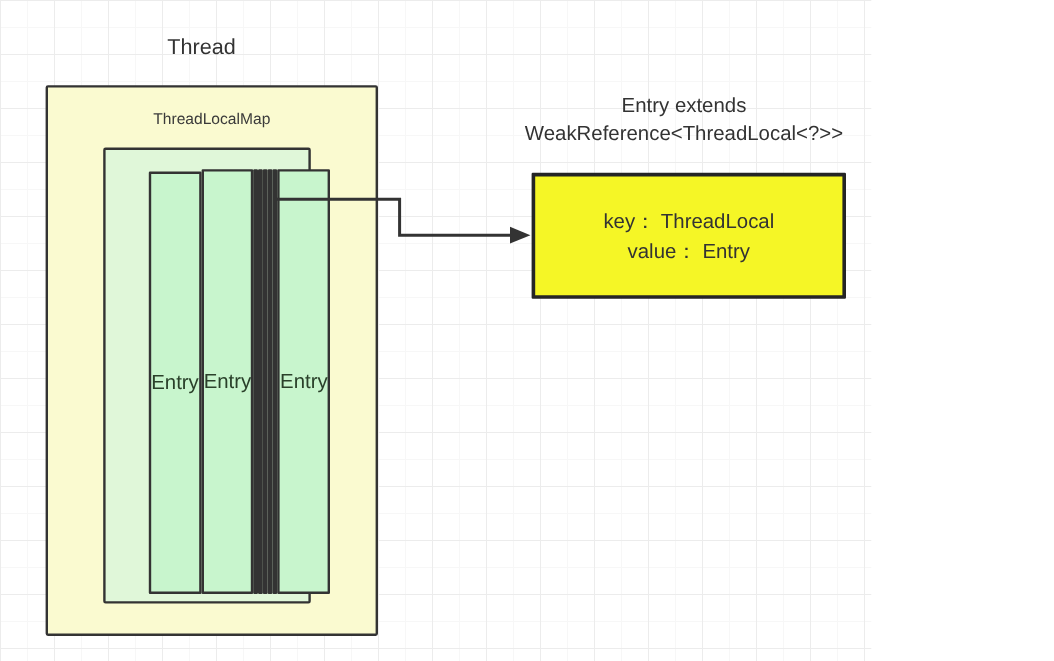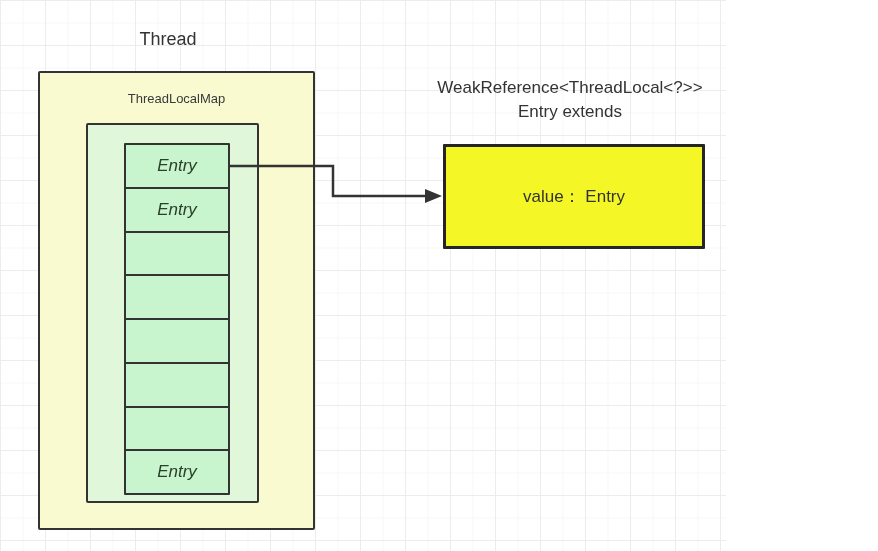--- a/index.html
+++ b/index.html
@@ -64,22 +64,21 @@
     border: 2px solid #333333;
     border-radius: 2px;
   }
   .cell-stack {
     position: absolute;
     left: 124px;
     top: 143px;
     width: 106px;
     height: 352px;
     display: flex;
-    flex-direction: column;
-    font-style: italic;
+    flex-direction: row;
   }
   .cell {
     flex: 1 1 0;
     box-sizing: border-box;
     background: #c8f5cd;
     border: 2px solid #333333;
     border-radius: 1px;
     display: flex;
     align-items: center;
     justify-content: center;
@@ -143,25 +142,26 @@
     <div class="cell">Entry</div>
     <div class="cell"></div>
     <div class="cell"></div>
     <div class="cell"></div>
     <div class="cell"></div>
     <div class="cell"></div>
     <div class="cell">Entry</div>
   </div>
 
   <div class="note">
+    <div>Entry extends</div>
     <div>WeakReference&lt;ThreadLocal&lt;?&gt;&gt;</div>
-    <div>Entry extends</div>
   </div>
 
   <div class="entry-detail-box">
+    <div>key： ThreadLocal</div>
     <div>value： Entry</div>
   </div>
 
   <svg class="arrow-overlay" viewBox="0 0 878 551" xmlns="http://www.w3.org/2000/svg">
     <polyline points="230,166 333,166 333,196 427,196" fill="none" stroke="#333333" stroke-width="2.5" stroke-linejoin="miter" stroke-linecap="butt"></polyline>
     <polygon points="425,189 442,196 425,203" fill="#333333"></polygon>
   </svg>
 
 </div>
 

